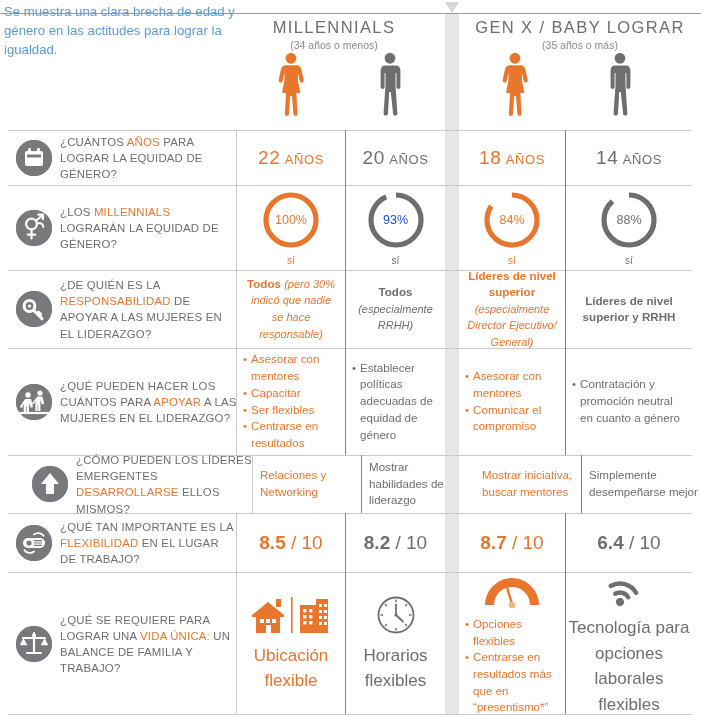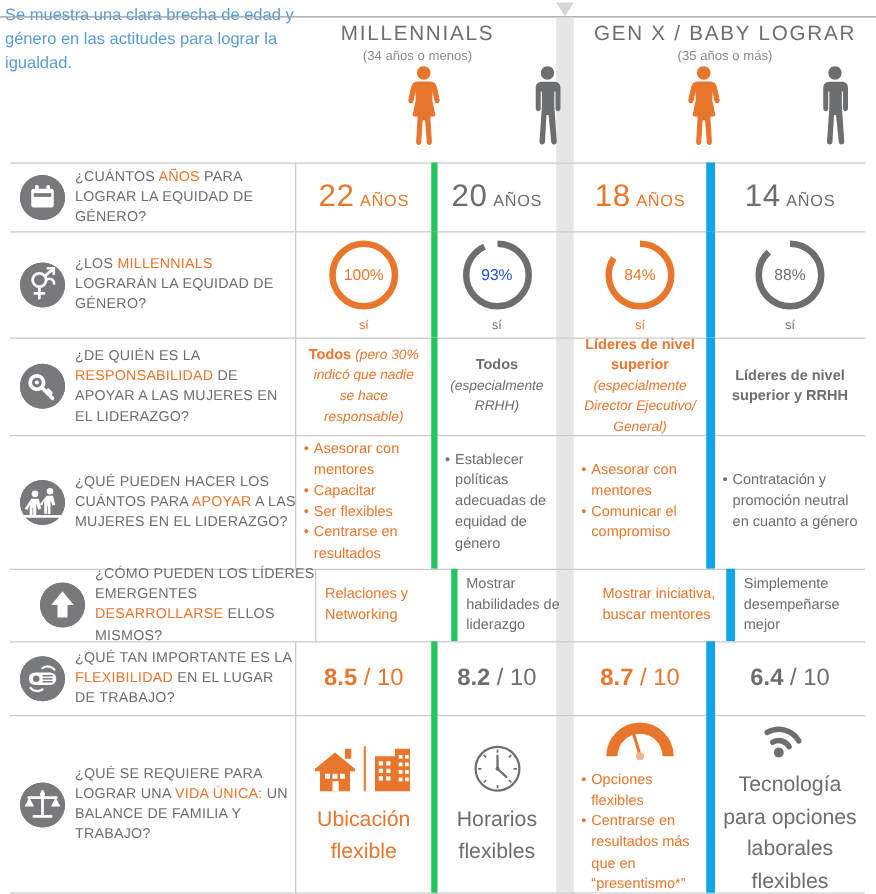--- a/index.html
+++ b/index.html
@@ -3,21 +3,21 @@
 <meta charset="utf-8">
 <style>
   html,body{margin:0;padding:0;}
   body{
     width:701px;height:715px;
     background:#ffffff;
     font-family:"Liberation Sans", sans-serif;
     color:#6d6e70;
     overflow:hidden;
   }
-  #page{position:relative;width:635px;height:715px;padding-left:48px;}
+  #page{position:relative;width:635px;height:715px;}
 
   
   .intro{
     position:absolute;left:4px;top:2px;width:232px;
     font-size:13.2px;line-height:1.45;color:#5b9bd5;
   }
 
   
   .divider-band{
     position:absolute;left:445px;top:14px;width:14px;height:701px;
@@ -58,26 +58,26 @@
   .qicon svg{display:block;}
   .qtext{position:absolute;left:52px;top:50%;transform:translateY(-50%);
          width:178px;font-size:11.4px;line-height:1.42;letter-spacing:.2px;color:#6d6e70;}
   .hl{color:#e8762c;}
 
   .vcell{position:absolute;top:0;height:100%;box-sizing:border-box;
          display:flex;flex-direction:column;align-items:center;justify-content:center;
          text-align:center;}
   .vcell.left-al{align-items:flex-start;text-align:left;}
   .c1{left:236px;width:109px;border-left:1px solid #c9cacc;}
-  .c2{left:345px;width:100px;border-left:5px solid #22c55e;}
+  .c2{left:345px;width:100px;border-left:1px solid #22c55e;}
   .c3{left:459px;width:106px;border-left:none;}
-  .c4{left:565px;width:127px;border-left:7px solid #0ea5e9;}
-
-  
-  .bignum{font-size:25px;letter-spacing:.5px;}
+  .c4{left:565px;width:127px;border-left:1px solid #0ea5e9;}
+
+  
+  .bignum{font-size:19px;letter-spacing:.5px;}
   .years{font-size:13px;letter-spacing:.6px;}
 
   
   .donut-wrap{display:flex;flex-direction:column;align-items:center;}
   .donut{position:relative;width:62px;height:62px;}
   .donut .pct{position:absolute;left:0;top:0;width:62px;height:62px;
     display:flex;align-items:center;justify-content:center;font-size:12.5px;}
   .si{font-size:10px;margin-top:4px;}
 
   

